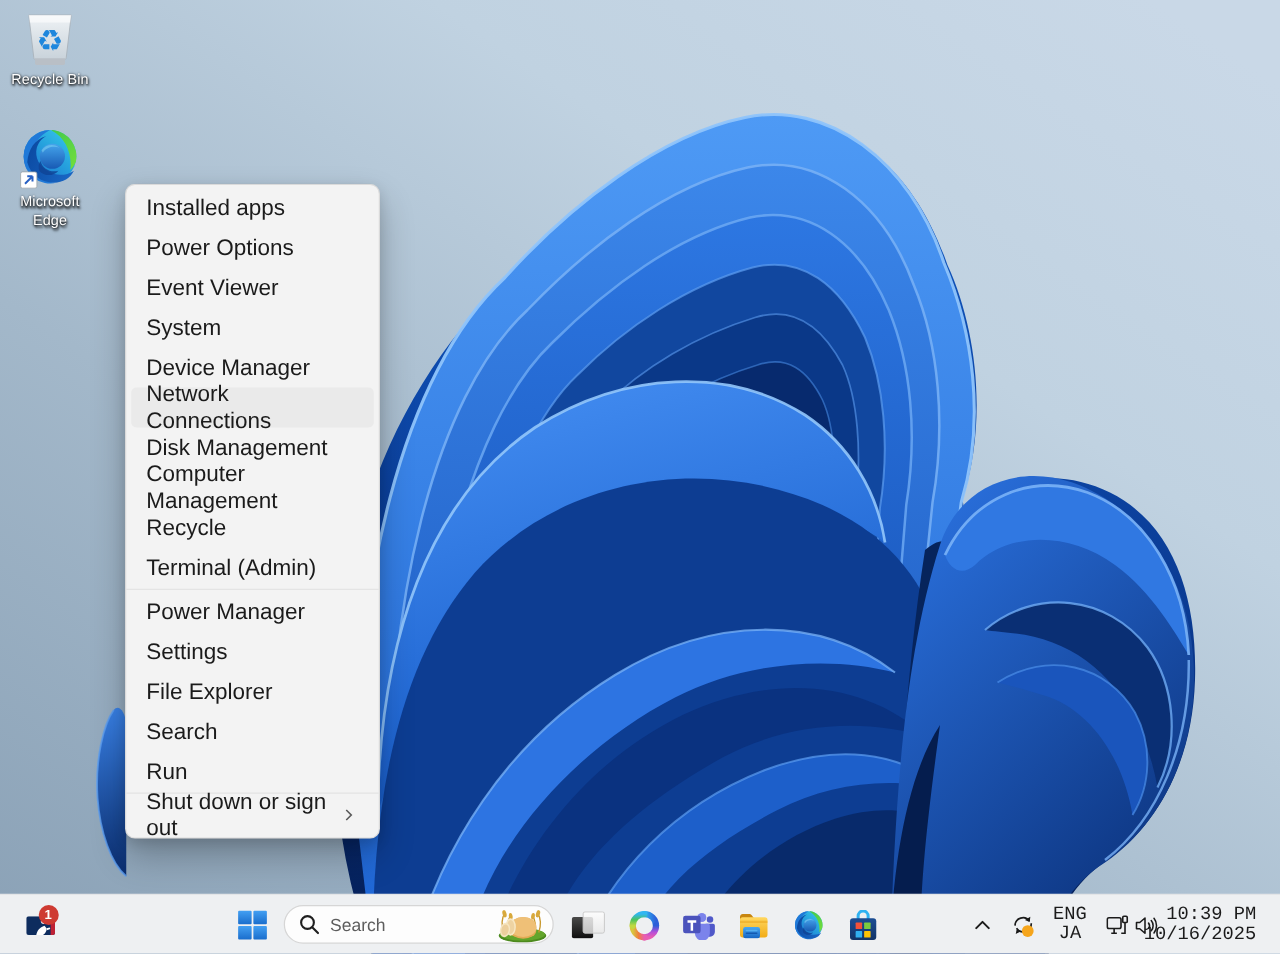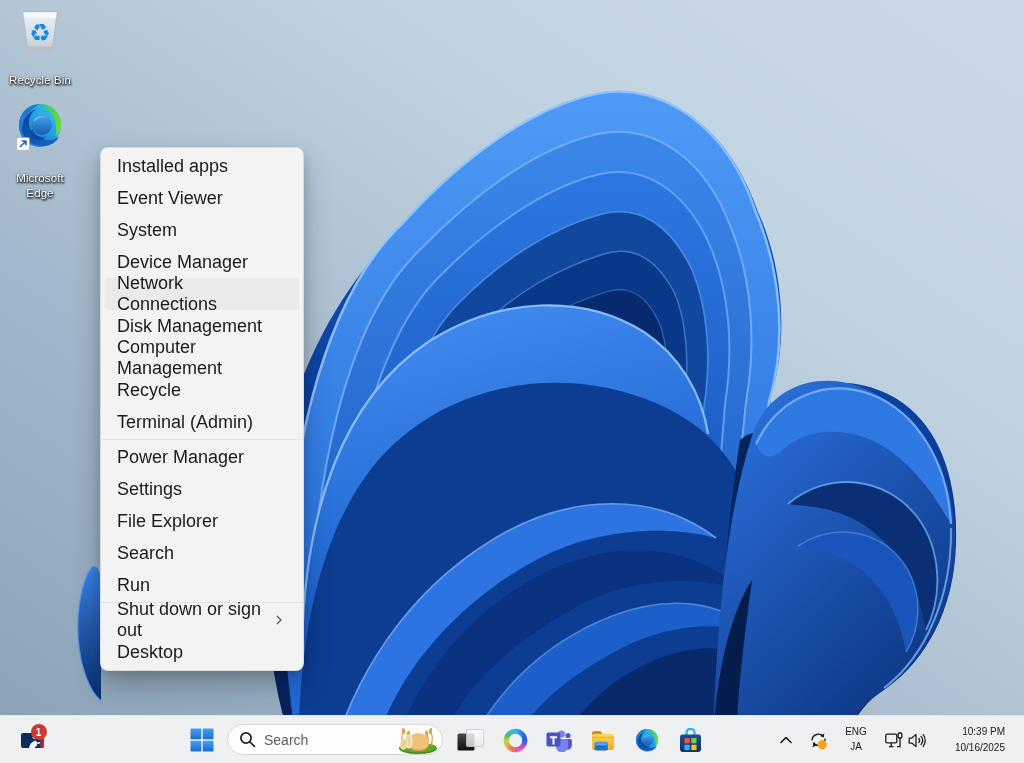--- a/index.html
+++ b/index.html
@@ -3,21 +3,21 @@
 <meta charset="utf-8">
 <style>
   * { margin:0; padding:0; box-sizing:border-box; }
   html,body { width:1024px; height:763px; overflow:hidden; }
   body { font-family:"Liberation Sans", sans-serif; position:relative; background:#a9bccd; }
   .wallpaper { position:absolute; inset:0; width:1024px; height:763px; }
 
   
   .desktop-icon { position:absolute; width:76px; display:flex; flex-direction:column; align-items:center; }
   .desktop-icon .di-label {
-    margin-top:20px; font-size:11.5px; line-height:14.5px; color:#fff; text-align:center;
+    margin-top:4px; font-size:11.5px; line-height:14.5px; color:#fff; text-align:center;
     text-shadow:0 1px 2px rgba(0,0,0,.9), 0 0 2px rgba(0,0,0,.55), 1px 2px 2px rgba(0,0,0,.6);
     letter-spacing:.1px;
   }
   #di-recycle { left:2px; top:9px; }
   #di-edge { left:2px; top:101px; }
 
   
   .winx-menu {
     position:absolute; left:100px; top:147px; width:204px;
     background:#f3f3f3; border:1px solid rgba(0,0,0,.10); border-radius:8px;
@@ -47,21 +47,21 @@
   }
   .start-btn { left:183px; top:5px; width:38px; height:38px; }
   .search-box {
     position:absolute; left:227px; top:8px; width:216px; height:31px; border-radius:16px;
     background:#fdfdfd; border:1px solid #d6d6d6; display:flex; align-items:center;
     overflow:hidden;
   }
   .search-box .sb-text { font-size:14px; color:#5d5d5d; margin-left:8px; flex:1; }
   .search-box .sb-img { width:49px; height:31px; margin-right:0; flex:none; }
   .tb-icons { position:absolute; top:5px; height:38px; }
-  .tray-text { position:absolute; font-size:10px; color:#1b1b1b; text-align:center; line-height:15px; }
+  .tray-text { position:absolute; font-size:15px; color:#1b1b1b; text-align:center; line-height:15px;font-family:Liberation Mono, monospace; }
   .lang-area { left:836px; top:8px; width:40px; }
   .clock-area { right:19px; top:8px; width:90px; text-align:right; line-height:15.5px; }
 </style>
 </head>
 <body>
 
 <svg class="wallpaper" viewBox="0 0 1024 763" preserveAspectRatio="none">
   <defs>
     <linearGradient id="bgG" x1="0" y1="1" x2="0.9" y2="0">
       <stop offset="0" stop-color="#8aa1b6"></stop>
@@ -205,20 +205,24 @@
     </symbol>
   </defs>
 </svg>
 
 <div class="winx-menu" id="winx-menu">
     <div class="winx-item">
     <span class="winx-label">Installed apps</span>
 
   </div>
     <div class="winx-item">
+    <span class="winx-label">Power Options</span>
+
+  </div>
+    <div class="winx-item">
     <span class="winx-label">Event Viewer</span>
 
   </div>
     <div class="winx-item">
     <span class="winx-label">System</span>
 
   </div>
     <div class="winx-item">
     <span class="winx-label">Device Manager</span>
 
@@ -263,24 +267,20 @@
     <div class="winx-item">
     <span class="winx-label">Run</span>
 
   </div>
     <div class="winx-sep"></div>
     <div class="winx-item">
     <span class="winx-label">Shut down or sign out</span>
     <svg class="winx-chevron" viewBox="0 0 12 12">
         <path d="M4,2 L8,6 L4,10" fill="none" stroke="#5a5a5a" stroke-width="1.3"></path>
       </svg>
-  </div>
-    <div class="winx-item">
-    <span class="winx-label">Desktop</span>
-
   </div>
   </div>
 
 <div class="taskbar">
 
   <div class="tb-btn widget-btn">
     <svg width="23" height="15" viewBox="0 0 23 15">
       <rect x="0" y="0" width="23" height="15" rx="2" fill="#0d2c5e"></rect>
       <path d="M19.5,0 h1.5 a2,2 0 0 1 2,2 v11 a2,2 0 0 1 -2,2 h-1.5 z" fill="#bf2135"></path>
       <circle cx="13.6" cy="4.2" r="1.9" fill="#fff"></circle>

